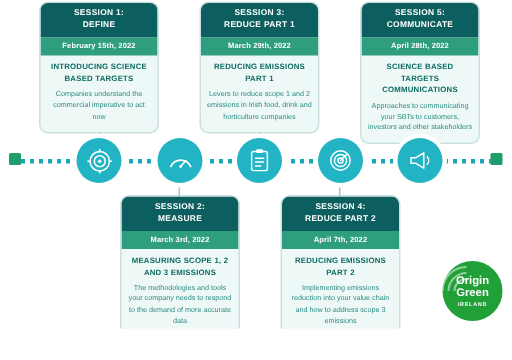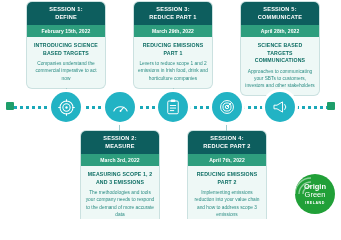--- a/index.html
+++ b/index.html
@@ -95,21 +95,21 @@
     display:flex;flex-direction:column;
     align-items:center;justify-content:center;
     color:#ffffff;
     overflow:hidden;
   }
   .logo .rings{
     position:absolute;left:-6px;top:-2px;width:44px;height:44px;
     opacity:.5;
   }
   .logo-l1{font-size:7.5px;font-weight:bold;line-height:1;position:relative;z-index:2;}
-  .logo-l2{font-size:7.5px;font-weight:normal;line-height:1.1;position:relative;z-index:2;}
+  .logo-l2{font-size:7.5px;font-weight:bold;line-height:1.1;position:relative;z-index:2;}
   .logo-l3{font-size:3.6px;font-weight:bold;letter-spacing:.5px;margin-top:1.5px;position:relative;z-index:2;}
 </style>
 </head>
 <body>
 
 <div id="stage">
 
   <div class="rail"></div>
   <div class="rail-cap left"></div>
   <div class="rail-cap right"></div>

